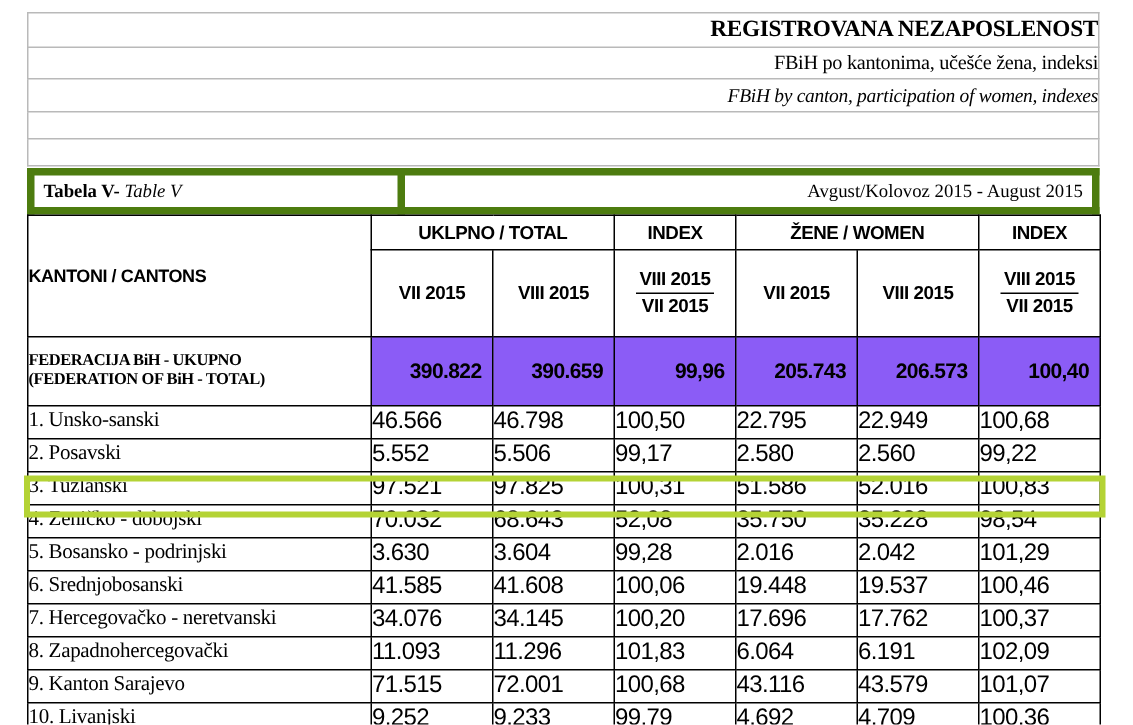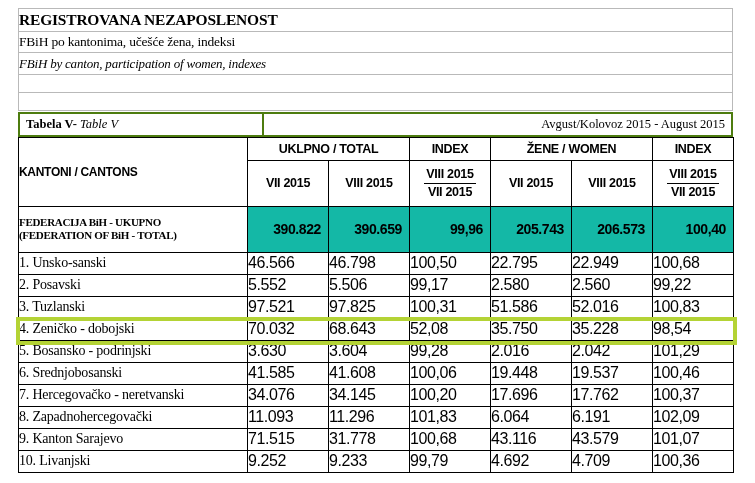--- a/index.html
+++ b/index.html
@@ -24,21 +24,21 @@
 
   
   .title-block {
     width: 715px;
     margin: 8px 0 0 18px;
     border-collapse: collapse;
     table-layout: fixed;
   }
   .title-block td {
     border: 1px solid #b9b9b9;
-    text-align: left;
+    text-align: right;
     vertical-align: middle;
     padding: 0;
     line-height: 1.05;
     margin-left: 32px;
   }
   .tb-r1 { height: 23px; }
   .tb-r2 { height: 21px; }
   .tb-r3 { height: 22px; }
   .tb-r4 { height: 22px; }
   .tb-r5 { height: 11px; }
@@ -67,21 +67,21 @@
   }
 
   
   .caption-table {
     width: 715px;
     margin: 1px 0 0 18px;
     border-collapse: collapse;
     table-layout: fixed;
   }
   .caption-table td {
-    border: 2px solid #4d7c0f;
+    border: 5px solid #4d7c0f;
     height: 21px;
     padding: 0 6px;
     font-size: 12.5px;
     vertical-align: middle;
   }
   .cap-left { width: 230px; }
   .cap-left b { font-weight: bold; }
   .cap-left i { font-style: italic; }
   .cap-right { text-align: right; margin-top: 32px; }
 
@@ -105,21 +105,21 @@
 
   
   .hdr {
     font-family: "Liberation Sans", sans-serif;
     font-weight: bold;
     text-align: center;
     font-size: 12.5px;
     letter-spacing: -0.3px;
   }
   .hdr-group { height: 23px; }
-  .hdr-sub { height: 46px; }
+  .hdr-sub { height: 58px; }
   .hdr-cantons {
     font-family: "Liberation Sans", sans-serif;
     font-weight: bold;
     font-size: 12px;
     text-align: left;
     padding-left: 8px;
     letter-spacing: -0.3px;
   }
   .frac {
     display: inline-block;
@@ -131,21 +131,21 @@
     border-bottom: 1.5px solid #000;
     padding: 0 2px 1px 2px;
   }
   .frac .den {
     display: block;
     padding: 1px 2px 0 2px;
   }
 
   
   .fed-row td {
-    background: #14b8a6;
+    background: #8b5cf6;
     height: 45px;
   }
   .fed-label {
     font-family: "Liberation Serif", serif;
     font-weight: bold;
     font-size: 11px;
     text-align: left;
     padding-left: 6px;
     line-height: 1.2;
     letter-spacing: -0.3px;
@@ -345,21 +345,21 @@
           <td class="rw-num">11.093</td>
           <td class="rw-num">11.296</td>
           <td class="rw-num">101,83</td>
           <td class="rw-num">6.064</td>
           <td class="rw-num">6.191</td>
           <td class="rw-num">102,09</td>
         </tr>
         <tr class="data-row">
           <td class="rw-name">9. Kanton Sarajevo</td>
           <td class="rw-num">71.515</td>
-          <td class="rw-num">31.778</td>
+          <td class="rw-num">72.001</td>
           <td class="rw-num">100,68</td>
           <td class="rw-num">43.116</td>
           <td class="rw-num">43.579</td>
           <td class="rw-num">101,07</td>
         </tr>
         <tr class="data-row">
           <td class="rw-name">10. Livanjski</td>
           <td class="rw-num">9.252</td>
           <td class="rw-num">9.233</td>
           <td class="rw-num">99,79</td>

